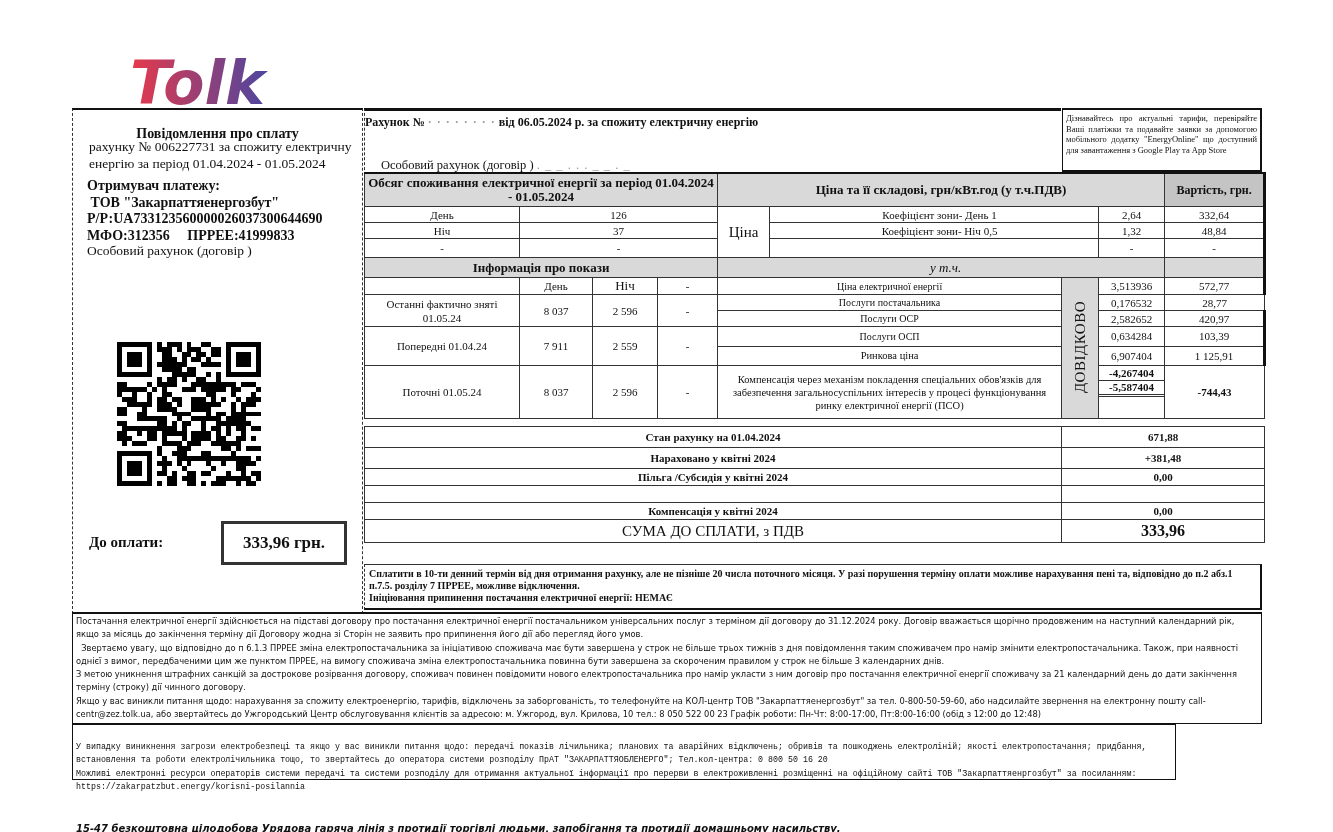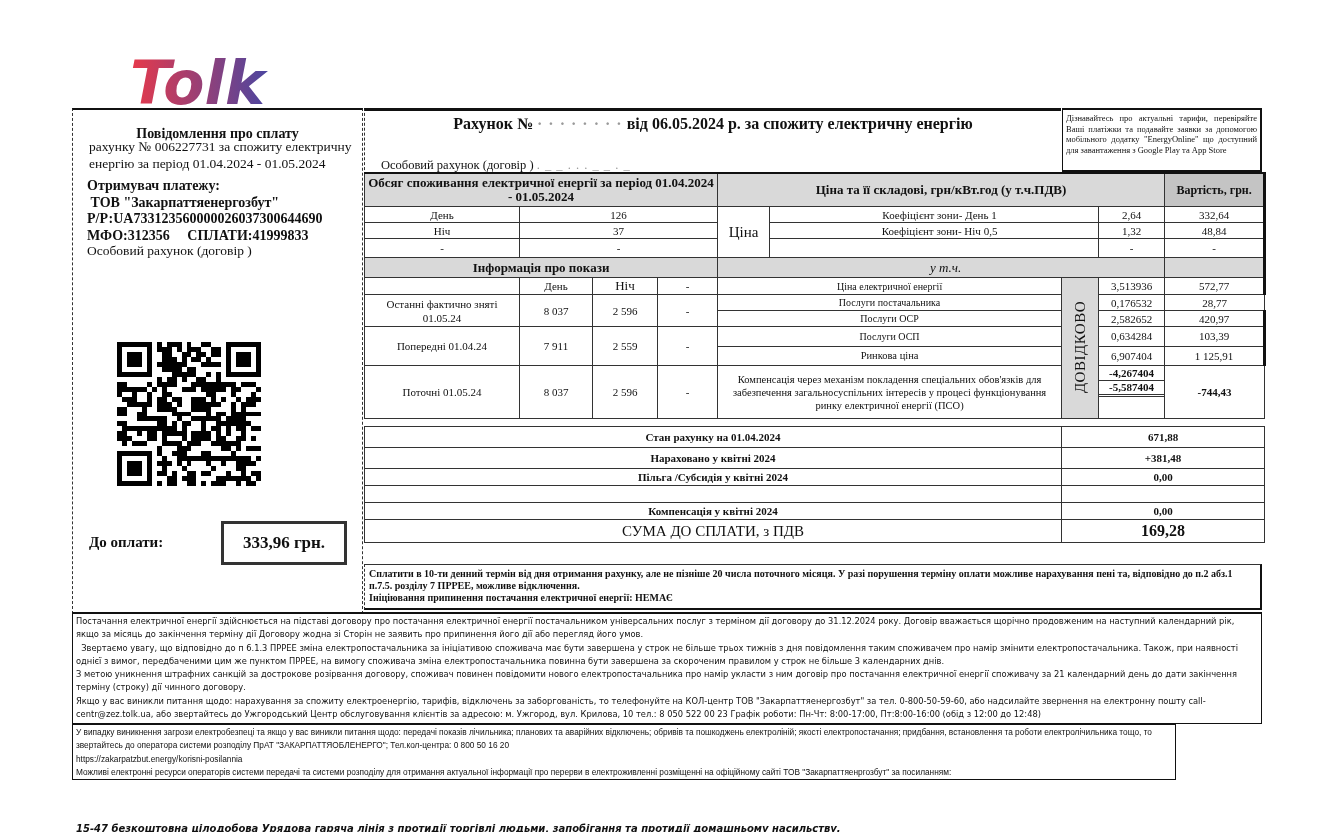--- a/index.html
+++ b/index.html
@@ -13,40 +13,40 @@
   .stub-title { position: absolute; left: 0; top: 4px; width: 100%; text-align: center; font-weight: bold; font-size: 14px; margin-top: 12px; }
   .stub-desc { position: absolute; left: 16px; top: 28px; width: 272px; font-size: 13.5px; line-height: 17px; }
   .stub-recv { position: absolute; left: 14px; top: 68px; font-weight: bold; font-size: 14px; line-height: 16.5px; }
   .stub-acc { position: absolute; left: 14px; top: 133px; font-size: 13.5px; }
   .qr { position: absolute; left: 44px; top: 232px; width: 144px; height: 144px; }
   .pay-label { position: absolute; left: 16px; top: 424px; font-weight: bold; font-size: 15px; }
   .pay-box { position: absolute; left: 148px; top: 411px; width: 120px; height: 38px; border: 3px solid #333; display: flex; align-items: center; justify-content: center; font-weight: bold; font-size: 17px; }
 
   
   .hdr { left: 364px; top: 108px; width: 696px; height: 64px; border-top: 3px solid #111; border-left: 1px dashed #333; }
-  .hdr-line1 { position: absolute; left: 0; top: 4px; width: 100%; text-align: center; font-weight: bold; font-size: 16px; }
+  .hdr-line1 { position: absolute; left: 0; top: 4px; width: 100%; font-weight: bold; font-size: 12px; }
   .hdr-line2 { position: absolute; left: 0; top: 26px; width: 100%; text-align: center; font-weight: bold; font-size: 13.5px; margin-top: 48px; }
   .hdr-acc { position: absolute; left: 16px; top: 47px; font-size: 12.5px; }
   .mask { display: inline-block; letter-spacing: 1px; color: #999; }
   .app-box { left: 1062px; top: 108px; width: 200px; height: 64px; border: 2px solid #111; border-left: 1px solid #111; font-size: 8.5px; line-height: 10.6px; padding: 3px 3px; box-sizing: border-box; text-align: justify; }
 
   
   table.main { position: absolute; left: 364px; top: 172px; width: 900px; border-collapse: collapse; font-size: 11px; table-layout: fixed; }
   table.main td { border: 1px solid #333; padding: 0 3px; height: 15px; text-align: center; vertical-align: middle; }
   .gray { background: #d9d9d9; }
   .gray2 { background: #c4c4c4; }
   .bold { font-weight: bold; margin-top: 48px; }
   .tl { text-align: left; }
   .vert { writing-mode: vertical-rl; transform: rotate(180deg); font-size: 15px; letter-spacing: 0.5px; }
   .thickr { border-right: 3px solid #111 !important; }
 
   .notes { left: 364px; top: 564px; width: 898px; height: 46px; border-top: 1px solid #333; border-bottom: 2px solid #111; border-right: 2px solid #111; border-left: 1px dashed #333; font-size: 10px; font-weight: bold; line-height: 12px; padding: 3px 4px; box-sizing: border-box; }
 
   .info1 { left: 72px; top: 612px; width: 1190px; height: 112px; border: 1px solid #111; border-top: 2px solid #111; font-family: "DejaVu Sans", sans-serif; font-size: 8.3px; line-height: 13.3px; padding: 1px 3px; box-sizing: border-box; }
-  .info2 { left: 72px; top: 724px; width: 1104px; height: 56px; border: 1px solid #111; font-family: Liberation Sans, sans-serif; font-size: 8.3px; line-height: 13.3px; padding: 1px 3px; box-sizing: border-box; }
+  .info2 { left: 72px; top: 724px; width: 1104px; height: 56px; border: 1px solid #111; font-family: Liberation Mono, monospace; font-size: 8.3px; line-height: 13.3px; padding: 15px 3px; box-sizing: border-box; }
   .hotline { left: 76px; top: 823px; font-family: "DejaVu Sans", sans-serif; font-style: italic; font-weight: bold; font-size: 10px; }
 </style>
 </head>
 <body>
 
 <div class="abs logo">
   <svg viewBox="0 0 140 62">
     <defs>
       <linearGradient id="lg" x1="0" y1="0" x2="1" y2="0">
         <stop offset="0" stop-color="#e8394a"></stop>
@@ -57,21 +57,21 @@
   </svg>
 </div>
 
 <div class="abs stub">
   <div class="stub-title">Повідомлення про сплату</div>
   <div class="stub-desc"> рахунку № 006227731 за спожиту електричну енергію за період 01.04.2024 - 01.05.2024</div>
   <div class="stub-recv">
     <div>Отримувач платежу:</div>
     <div style="white-space:pre"> ТОВ "Закарпаттяенергозбут"</div>
     <div>Р/Р:UA733123560000026037300644690</div>
-    <div style="white-space:pre">МФО:312356     СПЛАТИ:41999833</div>
+    <div style="white-space:pre">МФО:312356     ПРРЕЕ:41999833</div>
   </div>
   <div class="stub-acc">Особовий рахунок (договір )</div>
   <div class="qr">
     <svg id="qr-svg" width="144" height="144" viewBox="0 0 29 29" shape-rendering="crispEdges">
         <rect x="8" y="0" width="1" height="1" fill="#000"></rect>
         <rect x="10" y="0" width="1" height="1" fill="#000"></rect>
         <rect x="11" y="0" width="1" height="1" fill="#000"></rect>
         <rect x="12" y="0" width="1" height="1" fill="#000"></rect>
         <rect x="14" y="0" width="1" height="1" fill="#000"></rect>
         <rect x="17" y="0" width="1" height="1" fill="#000"></rect>
@@ -577,34 +577,34 @@
         <td class="bold"></td>
       </tr>
       <tr>
         <td class="tl bold" style="height:16px;font-size:11px">Компенсація у квітні 2024</td>
         <td class="bold">0,00</td>
       </tr>
     </tbody>
   <tbody>
       <tr>
     <td style="font-size:15px;height:22px">СУМА ДО СПЛАТИ, з ПДВ</td>
-    <td class="bold" style="font-size:16px">169,28</td>
+    <td class="bold" style="font-size:16px">333,96</td>
   </tr>
 </tbody>
   </table>
 
 <div class="abs notes">
   <div> Сплатити в 10-ти денний термін від дня отримання рахунку, але не пізніше 20 числа поточного місяця. У разі порушення терміну оплати можливе нарахування пені та, відповідно до п.2 абз.1 п.7.5. розділу 7 ПРРЕЕ, можливе відключення.</div>
   <div>Ініціювання припинення постачання електричної енергії: НЕМАЄ</div>
 </div>
 
 <div class="abs info1">
   <div>Постачання електричної енергії здійснюється на підставі договору про постачання електричної енергії постачальником універсальних послуг з терміном дії договору до 31.12.2024 року. Договір вважається щорічно продовженим на наступний календарний рік, якщо за місяць до закінчення терміну дії Договору жодна зі Сторін не заявить про припинення його дії або перегляд його умов.</div>
   <div style="white-space:pre-wrap">  Звертаємо увагу, що відповідно до п 6.1.3 ПРРЕЕ зміна електропостачальника за ініціативою споживача має бути завершена у строк не більше трьох тижнів з дня повідомлення таким споживачем про намір змінити електропостачальника. Також, при наявності однієї з вимог, передбаченими цим же пунктом ПРРЕЕ, на вимогу споживача зміна електропостачальника повинна бути завершена за скороченим правилом у строк не більше 3 календарних днів.</div>
   <div>З метою уникнення штрафних санкцій за дострокове розірвання договору, споживач повинен повідомити нового електропостачальника про намір укласти з ним договір про постачання електричної енергії споживачу за 21 календарний день до дати закінчення терміну (строку) дії чинного договору.</div>
   <div>Якщо у вас виникли питання щодо: нарахування за спожиту електроенергію, тарифів, відключень за заборгованість, то телефонуйте на КОЛ-центр ТОВ "Закарпаттяенергозбут" за тел. 0-800-50-59-60, або надсилайте звернення на електронну пошту call-centr@zez.tolk.ua, або  звертайтесь до Ужгородський Центр обслуговування клієнтів за адресою: м. Ужгород, вул. Крилова, 10 тел.: 8 050 522 00 23  Графік роботи:  Пн-Чт: 8:00-17:00, Пт:8:00-16:00 (обід з 12:00 до 12:48)</div>
 </div>
 <div class="abs info2">
   <div>У випадку виникнення загрози електробезпеці та якщо у вас виникли питання щодо: передачі показів лічильника;  планових та аварійних відключень; обривів та пошкоджень електроліній;  якості електропостачання; придбання, встановлення та роботи електролічильника тощо, то звертайтесь до оператора системи розподілу ПрАТ "ЗАКАРПАТТЯОБЛЕНЕРГО"; Тел.кол-центра: 0 800 50 16 20</div>
+  <div>Можливі електронні ресурси операторів системи передачі та системи розподілу для отримання актуальної інформації про перерви в електроживленні розміщенні на офіційному сайті ТОВ "Закарпаттяенргозбут" за посиланням:</div>
   <div>https://zakarpatzbut.energy/korisni-posilannia</div>
-  <div>Можливі електронні ресурси операторів системи передачі та системи розподілу для отримання актуальної інформації про перерви в електроживленні розміщенні на офіційному сайті ТОВ "Закарпаттяенргозбут" за посиланням:</div>
 </div>
 <div class="abs hotline">15-47 безкоштовна цілодобова Урядова гаряча лінія з протидії торгівлі людьми, запобігання та протидії домашньому насильству.</div>
 
 </body></html>

